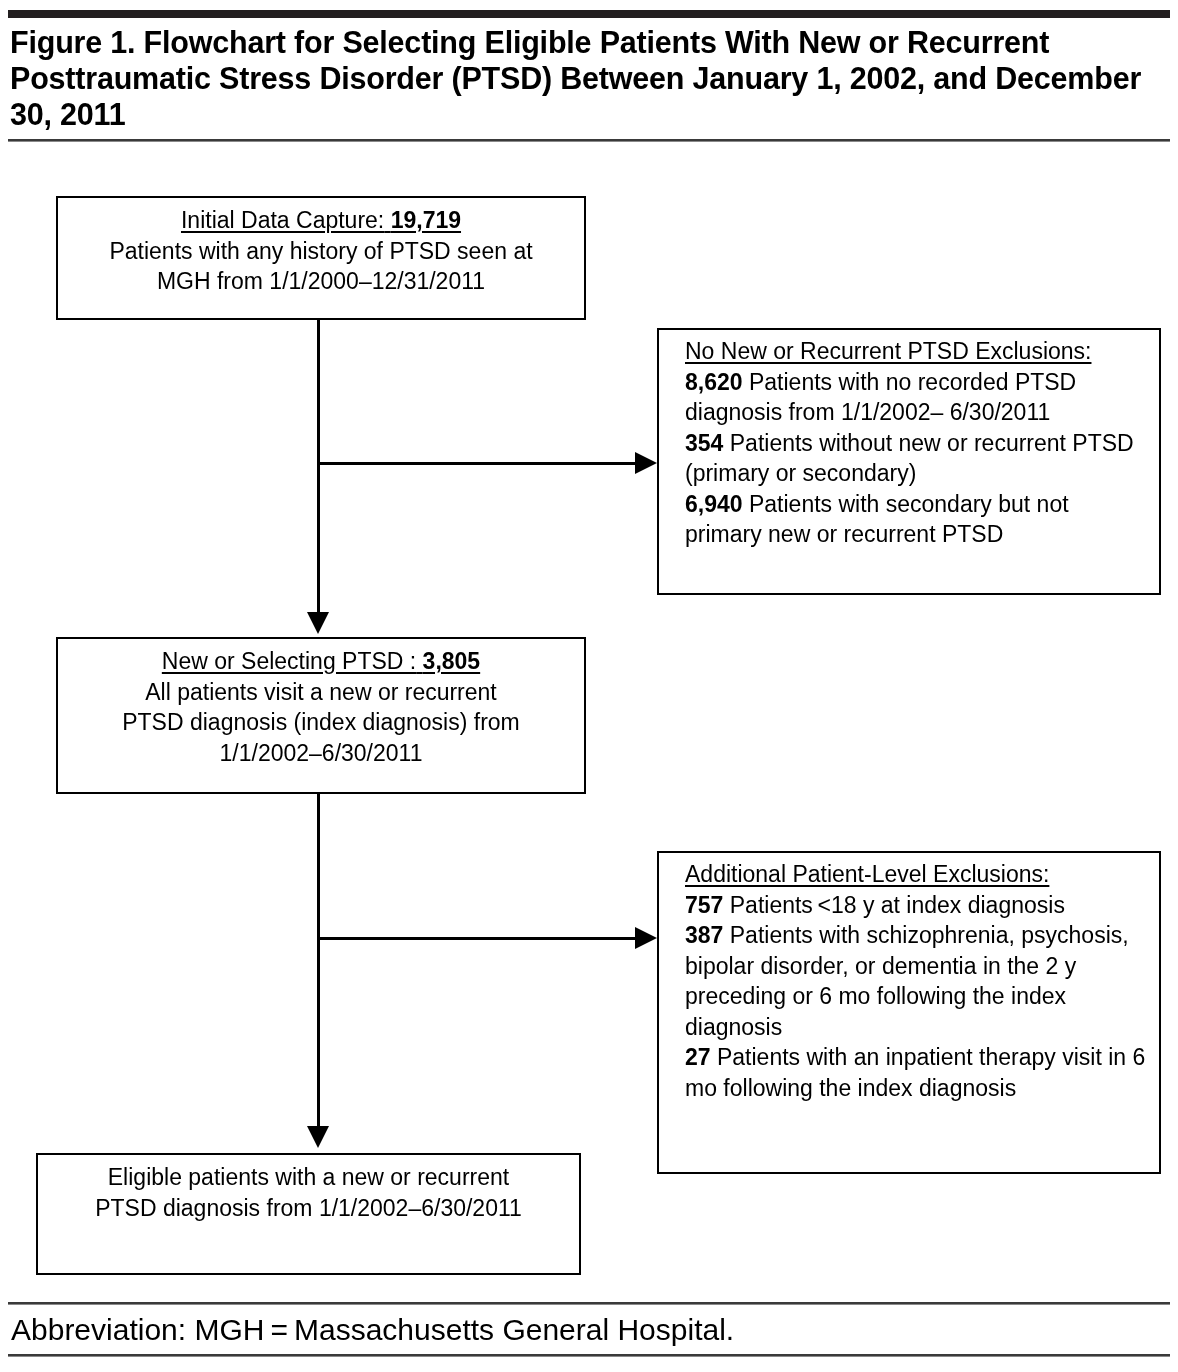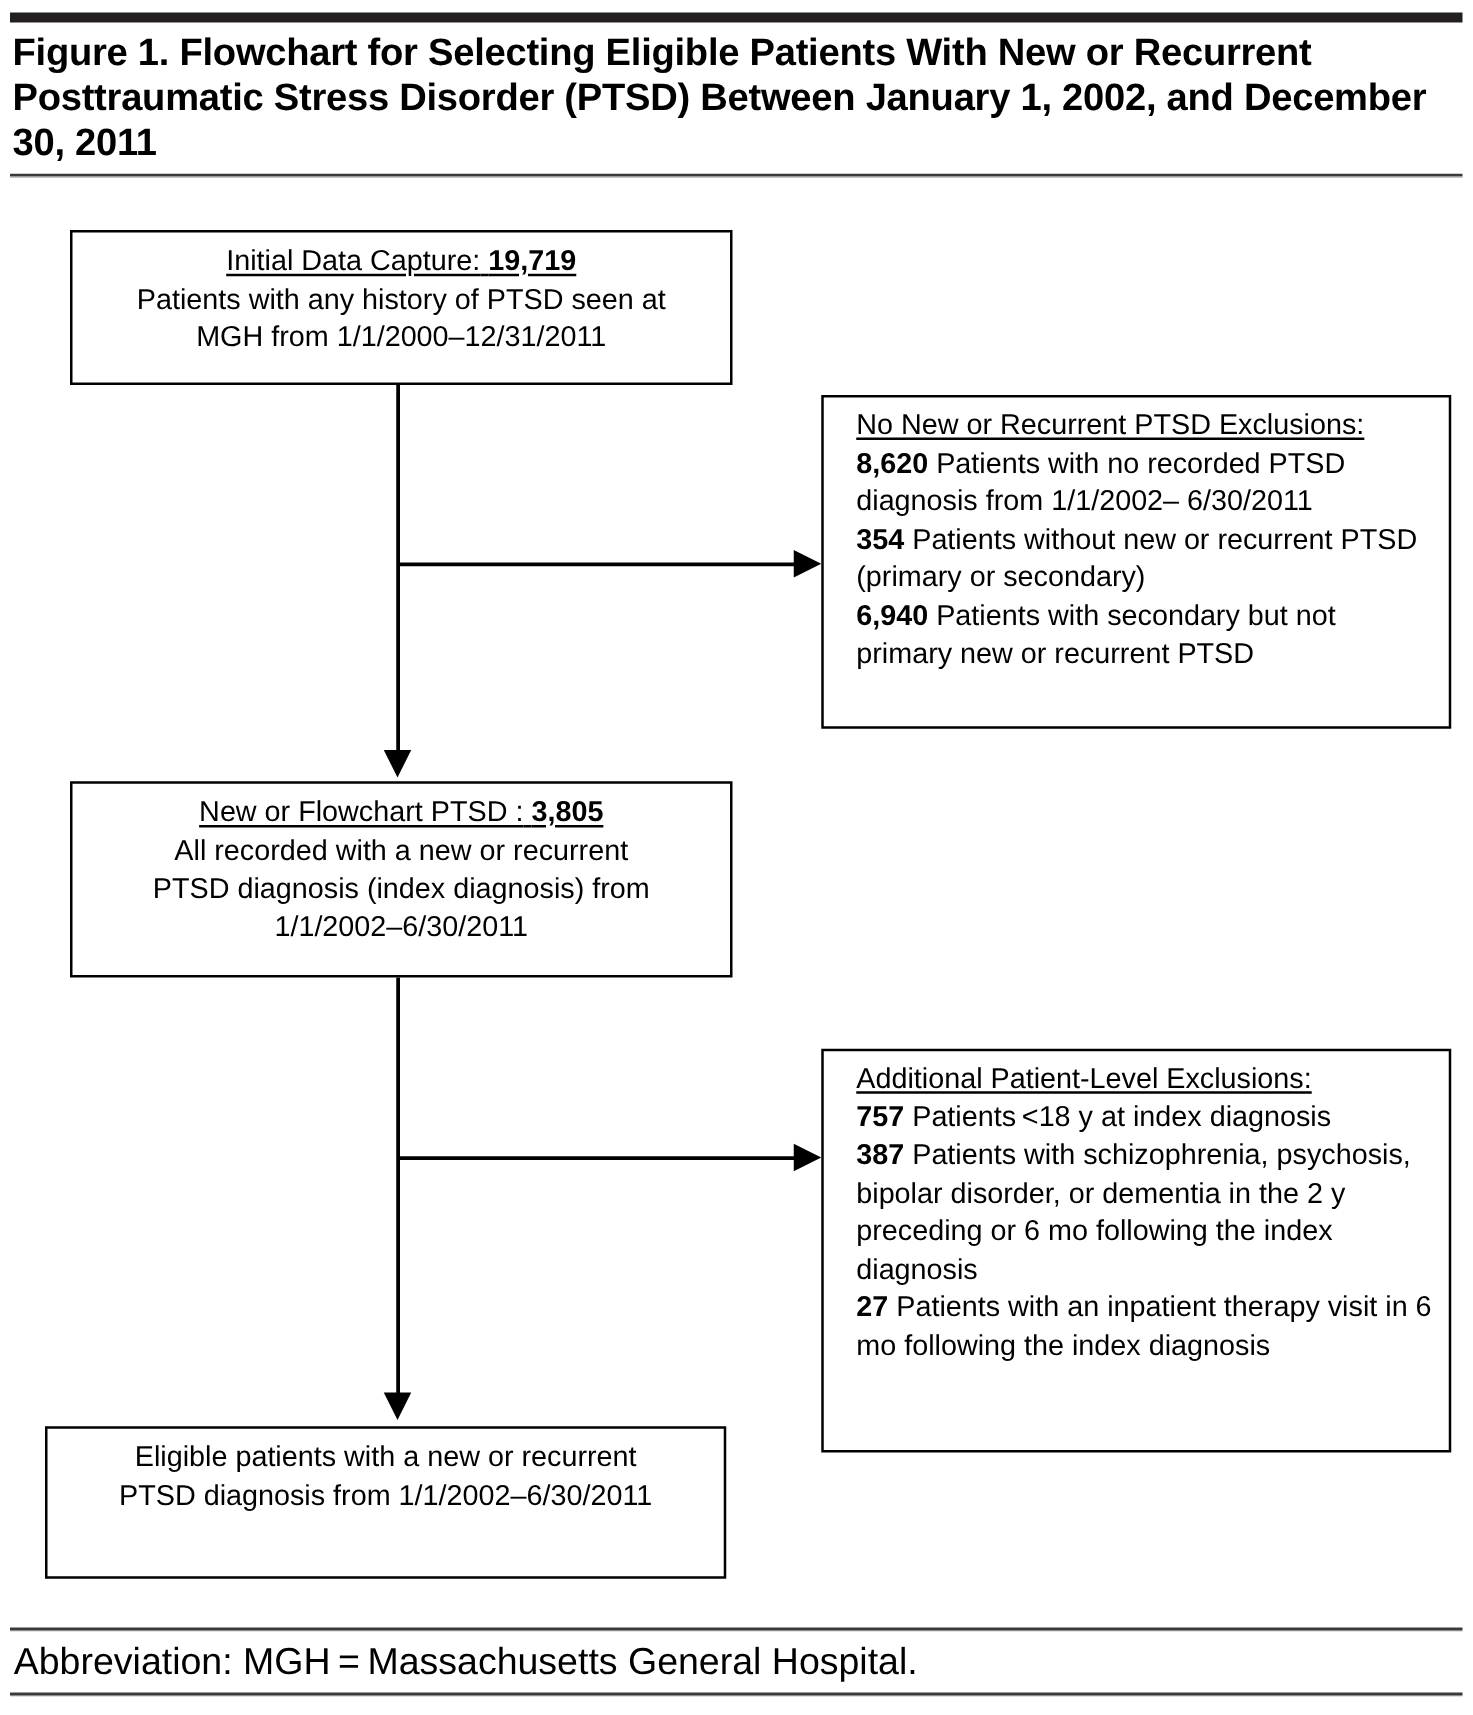--- a/index.html
+++ b/index.html
@@ -43,21 +43,21 @@
     width: 1162px;
     height: 3px;
     border-top: 2px solid #3a3a3a;
     border-bottom: 1px solid #8a8a8a;
     box-sizing: border-box;
   }
 
   
   .canvas {
     position: absolute;
-    left: 0; top: 4px;
+    left: 0; top: 16px;
     width: 1178px;
     height: 988px;
   }
   .node {
     position: absolute;
     box-sizing: border-box;
     border: 2.5px solid #000;
     background: #fff;
     font-size: 23px;
     line-height: 30.5px;
@@ -179,23 +179,23 @@
     <div>
       <span class="num">354</span><span> Patients without new or recurrent PTSD (primary or secondary)</span>
     </div>
     <div>
       <span class="num">6,940</span><span> Patients with secondary but not primary new or recurrent PTSD</span>
     </div>
   </div>
 
   <div class="node main" id="box-new-recur">
     <div>
-      <span class="hdr">New or Flowchart PTSD :</span><span class="hdr">&nbsp;</span><span class="hdr num">3,805</span>
-    </div>
-    <div>All recorded with a new or recurrent</div>
+      <span class="hdr">New or Selecting PTSD :</span><span class="hdr">&nbsp;</span><span class="hdr num">3,805</span>
+    </div>
+    <div>All patients visit a new or recurrent</div>
     <div>PTSD diagnosis (index diagnosis) from</div>
     <div>1/1/2002–6/30/2011</div>
   </div>
 
   <div class="vline" id="conn-2-vline"></div>
   <div class="arrow-down" id="conn-2-arrow"></div>
   <div class="hline" id="conn-2-hline"></div>
   <div class="arrow-right" id="conn-2-harrow"></div>
 
   <div class="node excl" id="box-excl-2">

